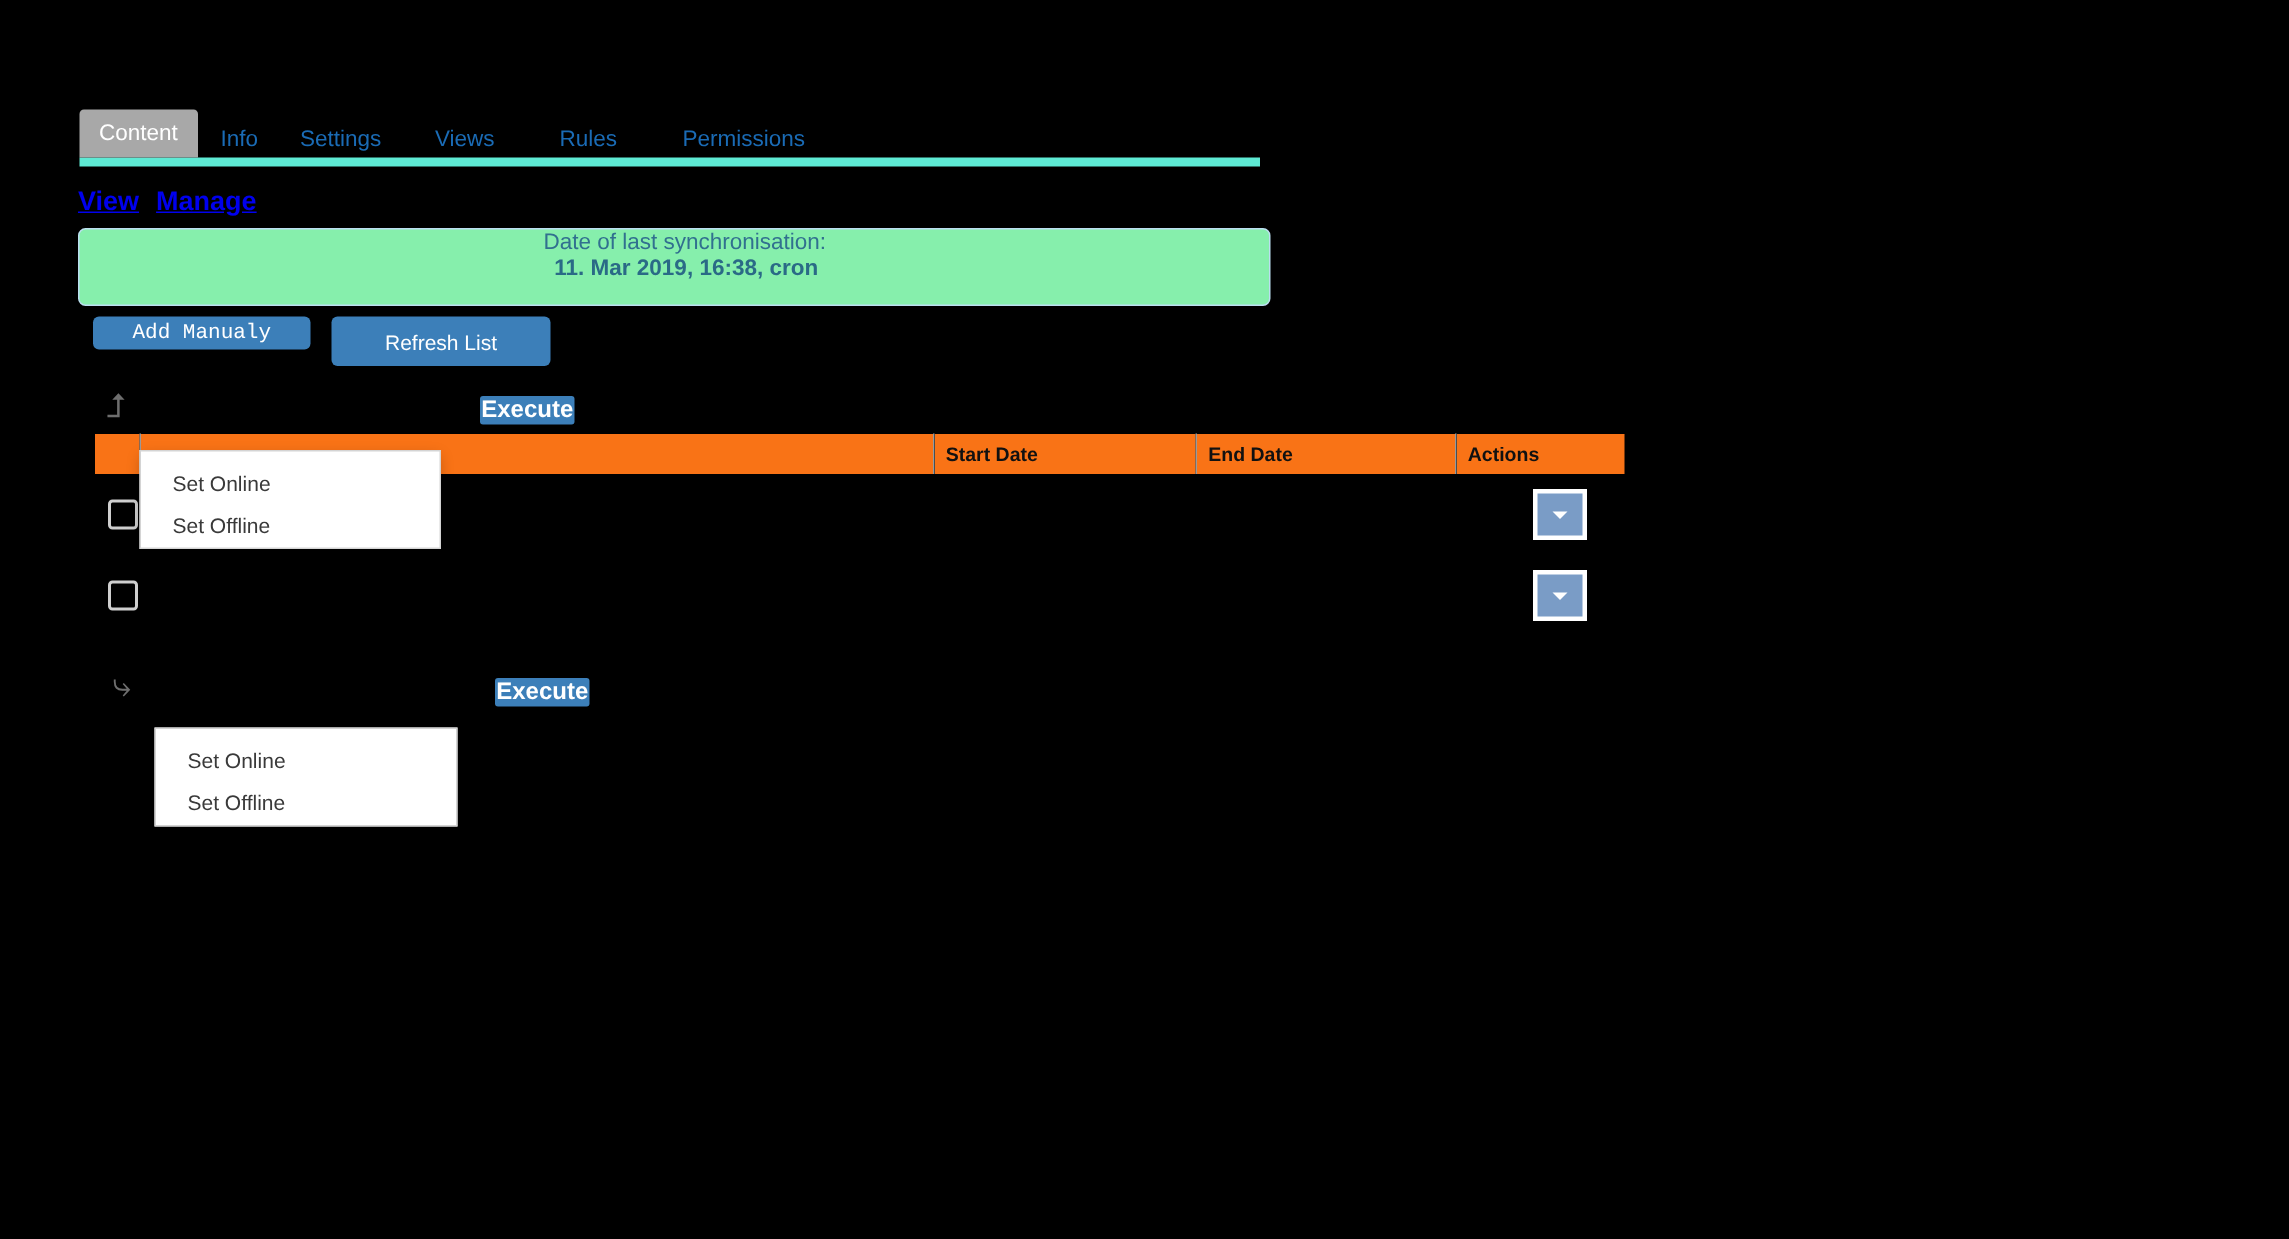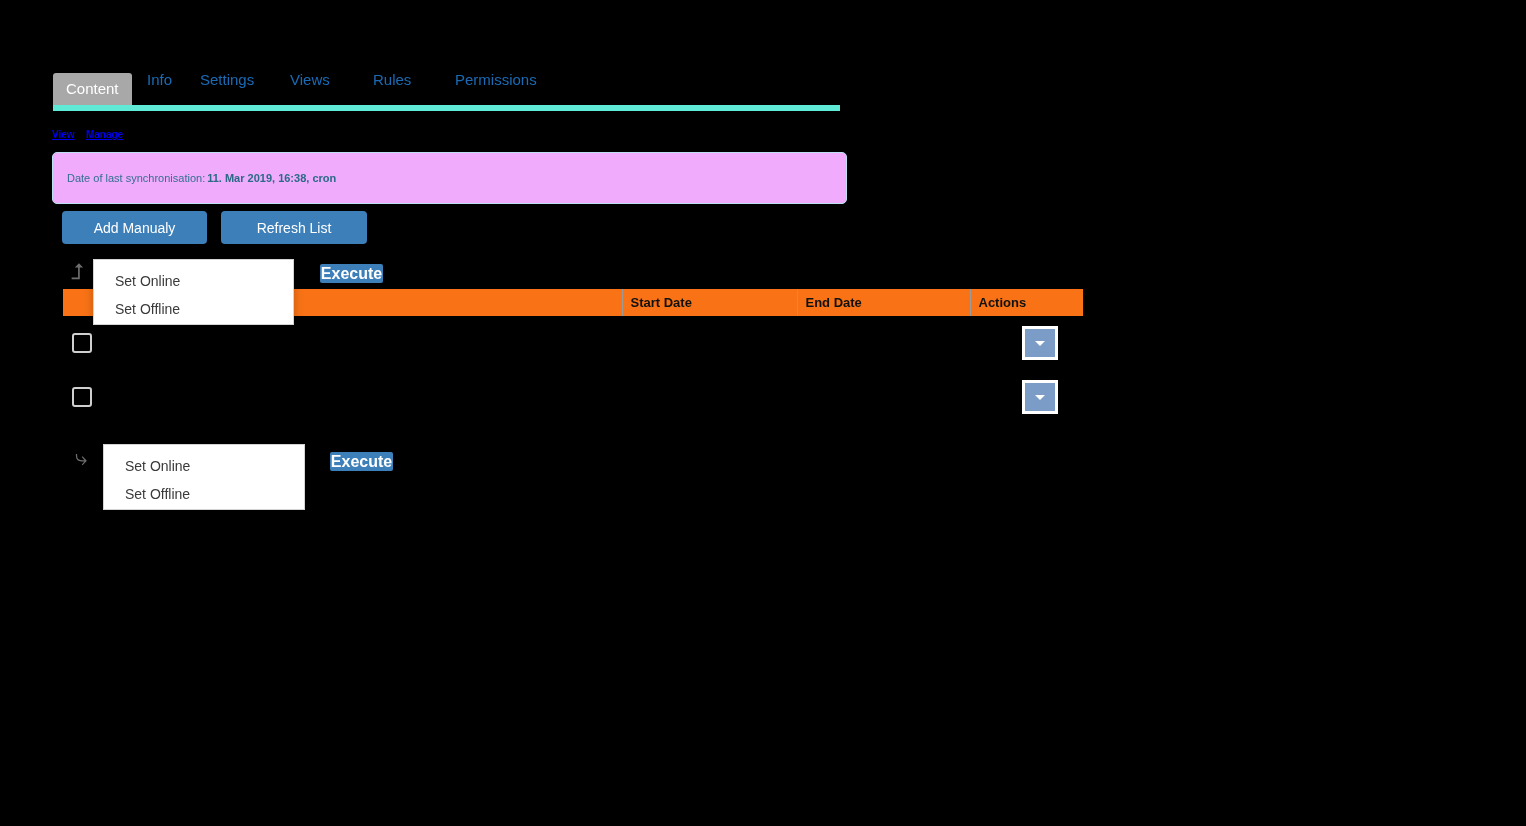--- a/index.html
+++ b/index.html
@@ -20,21 +20,21 @@
     position: absolute;
     left: 53px;
     top: 79px;
     width: 787px;
     height: 32px;
     border-bottom: 6px solid #5eead4;
     box-sizing: border-box;
   }
   .tab-item {
     position: absolute;
-    bottom: 16px;
+    bottom: 3px;
     font-size: 15px;
     color: #1a6bb5;
     text-decoration: none;
     white-space: nowrap;
     line-height: 18px;
   }
   .tab-item.active {
     background: #a8a8a8;
     color: #ffffff;
     padding: 7px 13px 7px 13px;
@@ -50,39 +50,40 @@
     left: 52px;
     top: 127px;
     font-size: 12px;
     line-height: 14px;
   }
   #sublinks a {
     color: #0000ee;
     text-decoration: underline;
     font-weight: bold;
     margin-right: 8px;
-    font-size: 10px;
+    font-size: 18px;
   }
 
   
   #sync-alert {
     position: absolute;
     left: 52px;
     top: 152px;
     width: 795px;
     height: 52px;
     box-sizing: border-box;
-    background: #f0abfc;
+    background: #86efac;
     border: 1px solid #bcdff1;
     border-radius: 5px;
     display: flex;
     align-items: center;
     padding-left: 14px;
     color: #31708f;
-    font-size: 11px;
+    font-size: 15px;
+    flex-direction: column;
   }
   #sync-alert .sync-value {
     font-weight: bold;
     margin-left: 2px;
     color: #2a6a86;
   }
 
   
   .btn-primary {
     position: absolute;
@@ -94,21 +95,22 @@
     font-family: "Liberation Sans", sans-serif;
     cursor: pointer;
     display: flex;
     align-items: center;
     justify-content: center;
   }
   #btn-add-manually {
     left: 62px;
     top: 211px;
     width: 145px;
-    height: 33px;
+    height: 22px;
+    font-family: Liberation Mono, monospace;
   }
   #btn-refresh-list {
     left: 221px;
     top: 211px;
     width: 146px;
     height: 33px;
   }
 
   
   .branch-arrow {
@@ -123,20 +125,21 @@
   #branch-arrow-bottom { left: 75px; top: 447px; }
 
   
   .dropdown-menu {
     position: absolute;
     background: #ffffff;
     border: 1px solid #d4d4d4;
     box-shadow: 0 4px 9px rgba(0,0,0,0.22);
     padding: 7px 0;
     box-sizing: border-box;
+    margin-top: 41px;
   }
   .dropdown-menu .dd-item {
     font-size: 14px;
     color: #3a3a3a;
     padding: 5px 18px 5px 21px;
     white-space: nowrap;
     cursor: pointer;
     line-height: 18px;
   }
 

